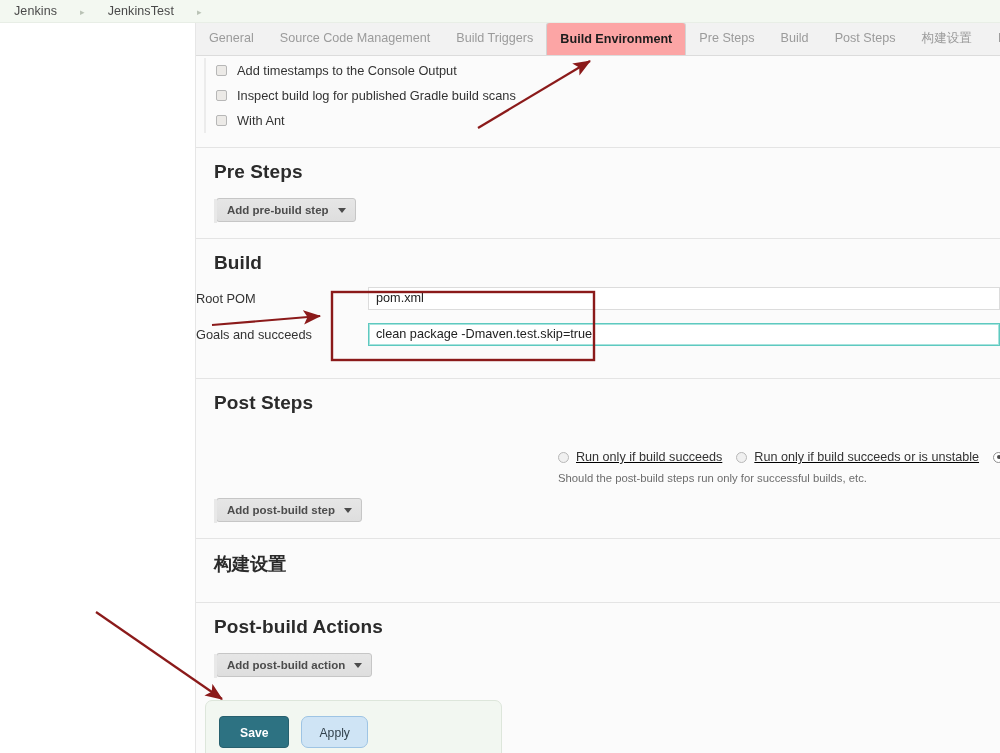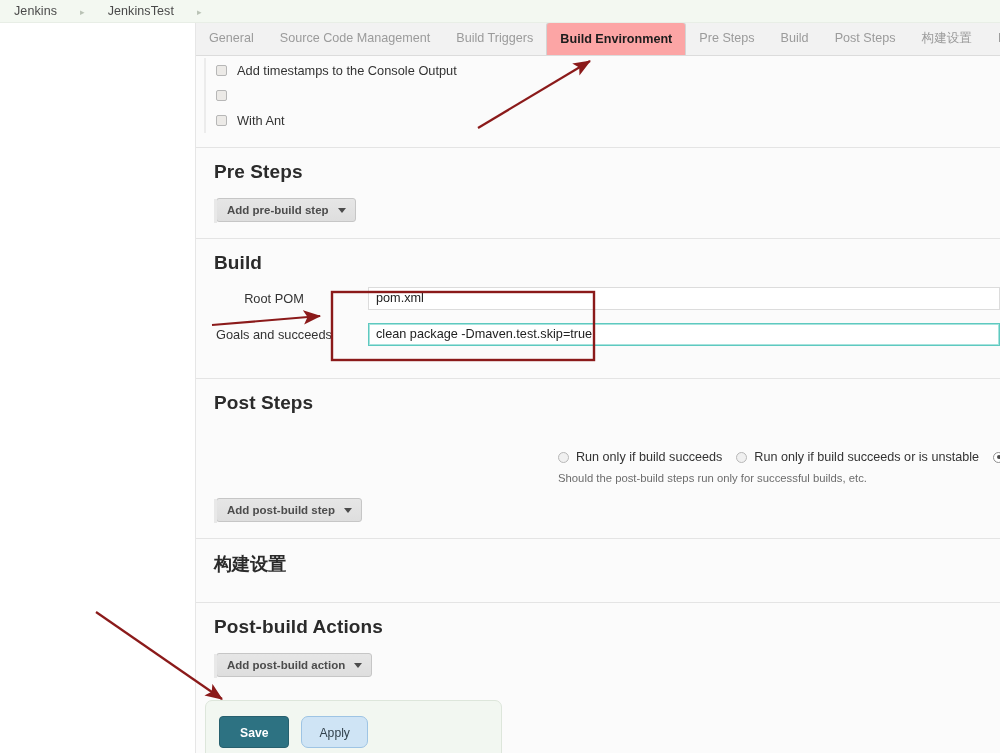--- a/index.html
+++ b/index.html
@@ -180,21 +180,21 @@
 
   
   .form-row {
     display: flex;
     align-items: center;
     height: 36px;
     position: relative;
   }
   .form-label {
     width: 172px;
-    text-align: center;
+    text-align: left;
     padding-right: 16px;
     font-size: 12.8px;
     color: #333333;
     box-sizing: border-box;
     flex: 0 0 auto;
   }
   .form-input {
     height: 23px;
     box-sizing: border-box;
     background: #ffffff;
@@ -210,20 +210,21 @@
     border: 1px solid #5ec9c0;
     box-shadow: 0 0 0 1px #a7e3dd inset;
   }
 
   
   .radio-row {
     display: flex;
     align-items: center;
     padding-left: 362px;
     height: 26px;
+    text-decoration: underline;
   }
   .radio {
     width: 11px; height: 11px;
     border-radius: 50%;
     border: 1px solid #b8b8b8;
     background: #f0f0f0;
     margin-right: 7px;
     flex: 0 0 auto;
     box-sizing: border-box;
     position: relative;
@@ -331,20 +332,21 @@
   <div class="content">
     <div class="content-inner">
 
       <div class="chk-block">
         <div class="chk-row">
           <span class="chkbox"></span>
           <span class="chk-label">Add timestamps to the Console Output</span>
         </div>
         <div class="chk-row">
           <span class="chkbox"></span>
+          <span class="chk-label">Inspect build log for published Gradle build scans</span>
         </div>
         <div class="chk-row">
           <span class="chkbox"></span>
           <span class="chk-label">With Ant</span>
         </div>
       </div>
 
       <div class="section-hd">Pre Steps</div>
       <div class="btn-wrap">
         <div class="dropbtn">

